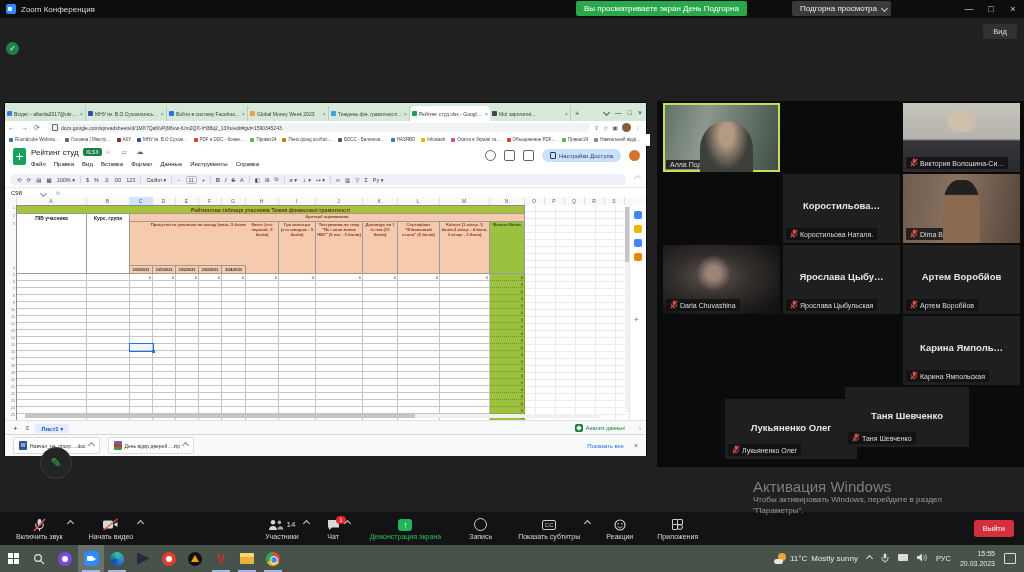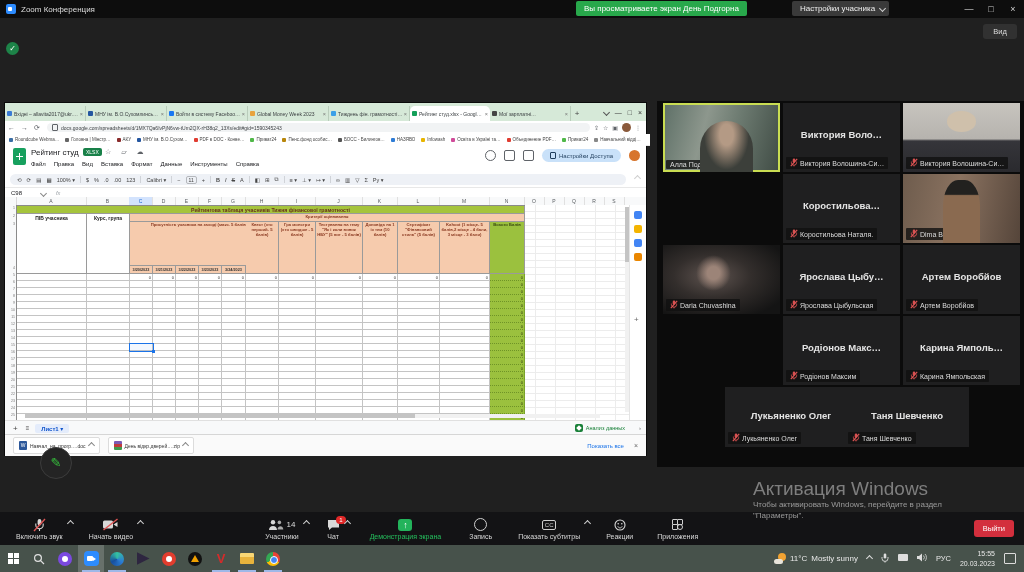--- a/index.html
+++ b/index.html
@@ -142,21 +142,21 @@
   .v-hall{background:linear-gradient(#c7c4be 0%,#b6b3ae 52%,#35353a 55%,#2a2a2e 100%);}
   .v-hall:after{content:"";position:absolute;left:38%;top:12%;width:24%;height:30%;border-radius:50%;background:#cfc0ab;}
   .v-mirror{background:linear-gradient(100deg,#6e5c4d,#8a7260 45%,#55453a);}
   .v-mirror:after{content:"";position:absolute;left:34%;top:8%;width:32%;height:95%;border-radius:40% 40% 0 0;
     background:linear-gradient(#22211f 22%,#8a6a50 24%);}
   .v-dark{background:radial-gradient(ellipse at 42% 45%,#5f5450 0%,#332e2c 40%,#141414 85%);}
   .v-dark:after{content:"";position:absolute;left:28%;top:14%;width:30%;height:52%;border-radius:50%;
     background:radial-gradient(#9c8478 25%,transparent 70%);}
   
   #wm{position:absolute;left:753px;top:460px;z-index:40;color:#8f8f8f;}
-  #wm .l1{font-size:19px;color:#7e7e7e;}
+  #wm .l1{font-size:15px;color:#7e7e7e;}
   #wm .l2,#wm .l3{font-size:8px;color:#9a9a9a;line-height:1.35;}
   
   #zbar{position:absolute;left:0;top:512px;width:1024px;height:33px;background:#131315;display:flex;align-items:center;
     padding:0 10px;box-sizing:border-box;z-index:30;}
   .zitem{display:flex;flex-direction:column;align-items:center;justify-content:center;color:#d9d9d9;
     font-size:7px;gap:1px;position:relative;padding:0 6px;}
   .zitem .caret{position:absolute;right:-4px;top:4px;}
   .zicon{height:15px;display:flex;align-items:center;justify-content:center;}
   .badge{position:absolute;top:-1px;right:-6px;background:#e02828;color:#fff;border-radius:6px;font-size:6px;
     padding:0 3px;line-height:8px;}
@@ -186,21 +186,21 @@
   .tray-ic{color:#dcdcdc;font-size:8px;}
   .notif-ic{width:10px;height:9px;border:1px solid #dcdcdc;border-radius:1px;}
 </style>
 </head>
 <body>
 
 <div id="titlebar">
   <div id="zoom-app-icon"></div>
   <span>Zoom Конференция</span>
   <div id="banner">Вы просматриваете экран День Подгорна</div>
-  <div id="view-settings"><span>Настройки учасника</span><span class="chev"></span></div>
+  <div id="view-settings"><span>Подгорна просмотра</span><span class="chev"></span></div>
   <div class="winctl" style="right:44px">—</div>
   <div class="winctl" style="right:22px">□</div>
   <div class="winctl" style="right:0">×</div>
 </div>
 
 <div id="stage">
   <div id="shield">✓</div>
   <div id="view-btn">Вид</div>
 
   <div id="browser">
@@ -813,32 +813,20 @@
   </div>
 
   <div id="pencil">✎</div>
 
   <div id="party">
       <div class="tile v-room active" style="left: 6px; top: 2px; width: 117px; height: 69px;">
         <div class="tile-label">
           <span>Алла Подгорна</span>
         </div>
       </div>
-      <div class="tile" style="left: 126px; top: 2px; width: 117px; height: 69px;">
-        <div class="tile-name">Виктория  Воло…</div>
-        <div class="tile-label">
-          <span><svg width="8" height="9" viewBox="0 0 8 9">
-              <rect x="2.7" y="0.6" width="2.6" height="4.2" rx="1.3" fill="#d85050"></rect>
-              <path d="M1.4 3.6v1a2.6 2.6 0 0 0 5.2 0v-1" fill="none" stroke="#d85050" stroke-width="0.9"></path>
-              <line x1="4" y1="7" x2="4" y2="8.4" stroke="#d85050" stroke-width="0.9"></line>
-              <line x1="0.8" y1="8.2" x2="7.2" y2="0.8" stroke="#e05555" stroke-width="1.1"></line>
-            </svg></span>
-          <span>Виктория Волошина-Си…</span>
-        </div>
-      </div>
       <div class="tile v-hall" style="left: 246px; top: 2px; width: 117px; height: 69px;">
         <div class="tile-label">
           <span><svg width="8" height="9" viewBox="0 0 8 9">
               <rect x="2.7" y="0.6" width="2.6" height="4.2" rx="1.3" fill="#d85050"></rect>
               <path d="M1.4 3.6v1a2.6 2.6 0 0 0 5.2 0v-1" fill="none" stroke="#d85050" stroke-width="0.9"></path>
               <line x1="4" y1="7" x2="4" y2="8.4" stroke="#d85050" stroke-width="0.9"></line>
               <line x1="0.8" y1="8.2" x2="7.2" y2="0.8" stroke="#e05555" stroke-width="1.1"></line>
             </svg></span>
           <span>Виктория Волошина-Си…</span>
         </div>
@@ -894,45 +882,33 @@
         <div class="tile-label">
           <span><svg width="8" height="9" viewBox="0 0 8 9">
               <rect x="2.7" y="0.6" width="2.6" height="4.2" rx="1.3" fill="#d85050"></rect>
               <path d="M1.4 3.6v1a2.6 2.6 0 0 0 5.2 0v-1" fill="none" stroke="#d85050" stroke-width="0.9"></path>
               <line x1="4" y1="7" x2="4" y2="8.4" stroke="#d85050" stroke-width="0.9"></line>
               <line x1="0.8" y1="8.2" x2="7.2" y2="0.8" stroke="#e05555" stroke-width="1.1"></line>
             </svg></span>
           <span>Артем Воробйов</span>
         </div>
       </div>
-      <div class="tile" style="left: 126px; top: 215px; width: 117px; height: 69px;">
-        <div class="tile-name">Родіонов  Макс…</div>
-        <div class="tile-label">
-          <span><svg width="8" height="9" viewBox="0 0 8 9">
-              <rect x="2.7" y="0.6" width="2.6" height="4.2" rx="1.3" fill="#d85050"></rect>
-              <path d="M1.4 3.6v1a2.6 2.6 0 0 0 5.2 0v-1" fill="none" stroke="#d85050" stroke-width="0.9"></path>
-              <line x1="4" y1="7" x2="4" y2="8.4" stroke="#d85050" stroke-width="0.9"></line>
-              <line x1="0.8" y1="8.2" x2="7.2" y2="0.8" stroke="#e05555" stroke-width="1.1"></line>
-            </svg></span>
-          <span>Родіонов Максим</span>
-        </div>
-      </div>
       <div class="tile" style="left: 246px; top: 215px; width: 117px; height: 69px;">
         <div class="tile-name">Карина  Ямполь…</div>
         <div class="tile-label">
           <span><svg width="8" height="9" viewBox="0 0 8 9">
               <rect x="2.7" y="0.6" width="2.6" height="4.2" rx="1.3" fill="#d85050"></rect>
               <path d="M1.4 3.6v1a2.6 2.6 0 0 0 5.2 0v-1" fill="none" stroke="#d85050" stroke-width="0.9"></path>
               <line x1="4" y1="7" x2="4" y2="8.4" stroke="#d85050" stroke-width="0.9"></line>
               <line x1="0.8" y1="8.2" x2="7.2" y2="0.8" stroke="#e05555" stroke-width="1.1"></line>
             </svg></span>
           <span>Карина Ямпольская</span>
         </div>
       </div>
-      <div class="tile" style="left: 68px; top: 286px; width: 132px; height: 60px;">
+      <div class="tile" style="left: 68px; top: 298px; width: 132px; height: 60px;">
         <div class="tile-name">Лукьяненко Олег</div>
         <div class="tile-label">
           <span><svg width="8" height="9" viewBox="0 0 8 9">
               <rect x="2.7" y="0.6" width="2.6" height="4.2" rx="1.3" fill="#d85050"></rect>
               <path d="M1.4 3.6v1a2.6 2.6 0 0 0 5.2 0v-1" fill="none" stroke="#d85050" stroke-width="0.9"></path>
               <line x1="4" y1="7" x2="4" y2="8.4" stroke="#d85050" stroke-width="0.9"></line>
               <line x1="0.8" y1="8.2" x2="7.2" y2="0.8" stroke="#e05555" stroke-width="1.1"></line>
             </svg></span>
           <span>Лукьяненко Олег</span>
         </div>

